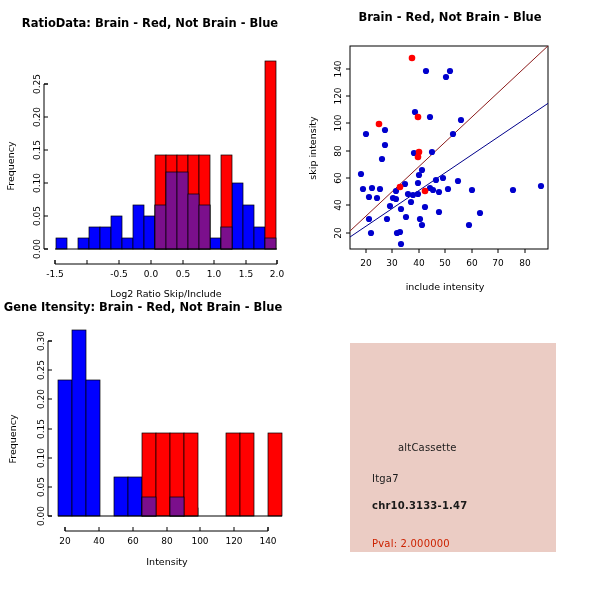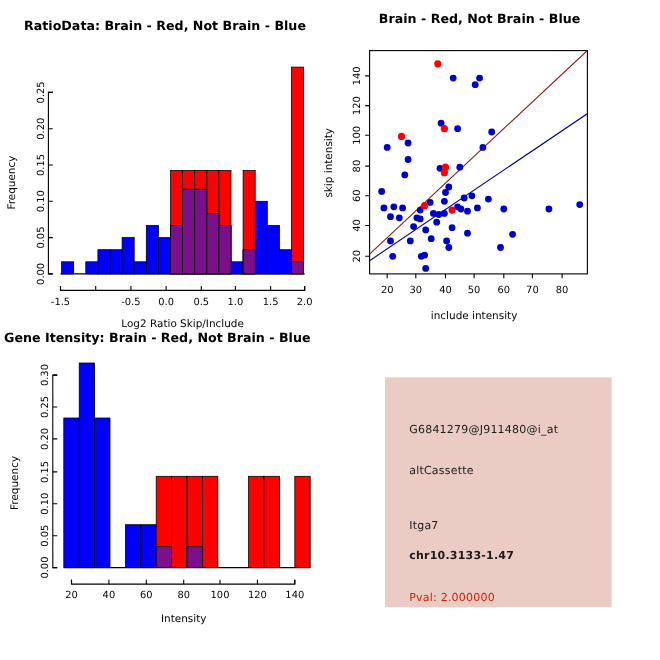--- a/index.html
+++ b/index.html
@@ -26,21 +26,21 @@
   #info-panel{
     position:absolute;left:350px;top:343px;width:206px;height:209px;
   }
   #info-panel .ibg{position:absolute;inset:0;}
   #info-panel .line{
     position:absolute;left:22px;
     font-family:"DejaVu Sans",sans-serif;font-size:10px;color:#1a1a1a;
     white-space:nowrap;letter-spacing:0.2px;
   }
   #info-panel .l0{top:43px;}
-  #info-panel .l1{top:80px;}
+  #info-panel .l1{top:99px;margin-left:26px;}
   #info-panel .l2{top:130px;}
   #info-panel .l3{top:157px;font-weight:bold;}
   #info-panel .l4{top:195px;}
 </style>
 </head>
 <body>
 
 <div class="panel" style="left:0;top:6px;width:300px;height:300px;">
   <svg width="300" height="300" viewBox="0 0 300 300">
     <text class="ttl" x="150" y="21" text-anchor="middle">RatioData: Brain - Red, Not Brain - Blue</text>
@@ -119,21 +119,21 @@
       <text class="tick" x="151" y="271" text-anchor="middle">0.0</text>
       <text class="tick" x="183" y="271" text-anchor="middle">0.5</text>
       <text class="tick" x="214" y="271" text-anchor="middle">1.0</text>
       <text class="tick" x="246" y="271" text-anchor="middle">1.5</text>
       <text class="tick" x="277" y="271" text-anchor="middle">2.0</text>
     </g>
     <text class="axlab" x="166" y="291" text-anchor="middle">Log2 Ratio Skip/Include</text>
   </svg>
 </div>
 
-<div class="panel" style="left:286px;top:0;width:300px;height:300px;">
+<div class="panel" style="left:300px;top:0;width:300px;height:300px;">
   <svg width="300" height="300" viewBox="0 0 300 300">
     <text class="ttl" x="150" y="21" text-anchor="middle">Brain - Red, Not Brain - Blue</text>
 
     <rect class="boxline" x="50" y="46" width="198" height="203"></rect>
 
     <g>
       <line class="axline" x1="46" y1="233" x2="50" y2="233"></line>
       <line class="axline" x1="46" y1="205" x2="50" y2="205"></line>
       <line class="axline" x1="46" y1="178" x2="50" y2="178"></line>
       <line class="axline" x1="46" y1="151" x2="50" y2="151"></line>
@@ -314,18 +314,17 @@
       <text class="tick" x="200" y="260" text-anchor="middle">100</text>
       <text class="tick" x="234" y="260" text-anchor="middle">120</text>
       <text class="tick" x="268" y="260" text-anchor="middle">140</text>
     </g>
     <text class="axlab" x="167" y="281" text-anchor="middle">Intensity</text>
   </svg>
 </div>
 
 <div id="info-panel">
   <div class="ibg" style="background:#ebccc4;"></div>
-  <div class="line l0">G6841279@J911480@i_at</div>
   <div class="line l1">altCassette</div>
   <div class="line l2">Itga7</div>
   <div class="line l3">chr10.3133-1.47</div>
   <div class="line l4" style="color:#cc2200;text-align:right;">Pval: 2.000000</div>
 </div>
 
 </body></html>

